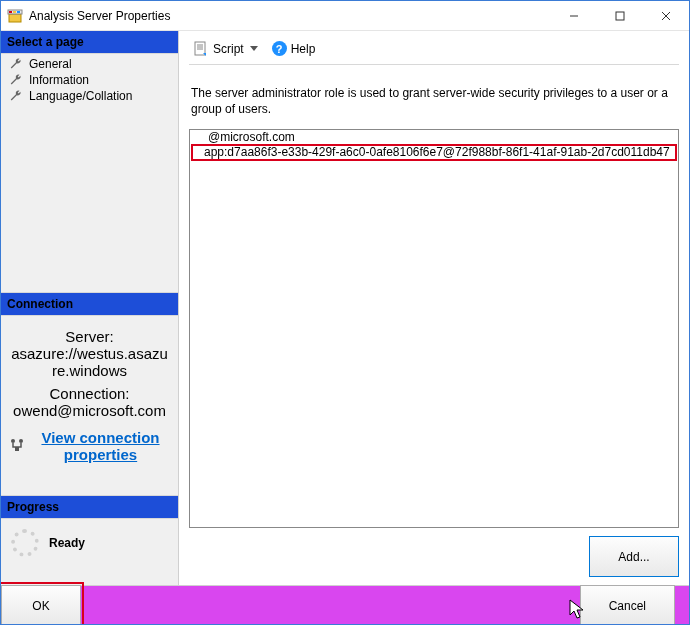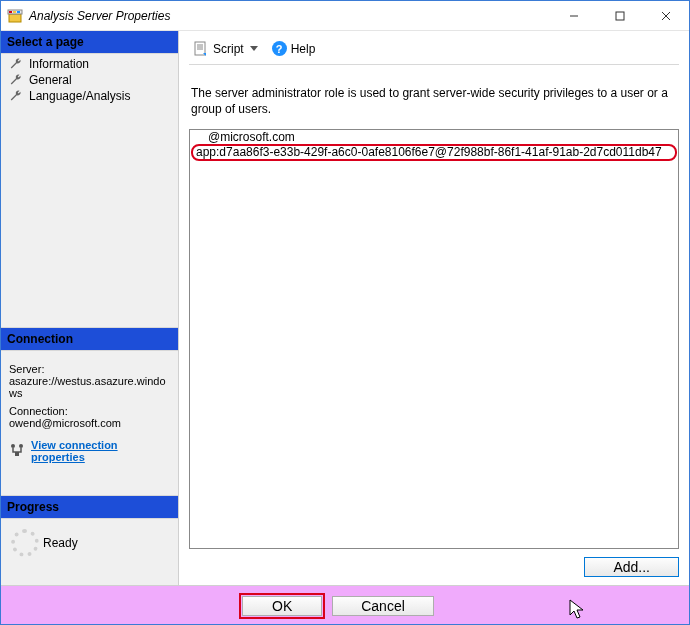--- a/index.html
+++ b/index.html
@@ -15,21 +15,20 @@
     border: 1px solid #3a7bd5;
   }
   
   .titlebar {
     height: 30px;
     display: flex;
     align-items: center;
     padding-left: 6px;
     background: #fff;
     border-bottom: 1px solid #e5e5e5;
-    font-style: italic;
   }
   .titlebar .app-icon {
     width: 16px; height: 16px;
     margin-right: 6px;
     display: inline-flex;
   }
   .titlebar .title { flex: 0 0 auto; }
   .titlebar .spacer { flex: 1; }
   .winbtns { display: flex; height: 100%; }
   .winbtn {
@@ -68,31 +67,32 @@
     background: linear-gradient(#fdfdfd, #e6e6e6);
     border: 1px solid #c0c0c0;
     margin: 0 2px;
     padding: 0 4px 0 6px;
     border-radius: 2px;
   }
   .wrench {
     width: 14px; height: 14px;
     display: inline-flex;
   }
-  .conn-body { padding: 6px 8px; font-size: 11px; }
+  .conn-body { padding: 6px 8px; font-size: 15px; text-align: center; }
   .conn-body .lbl { margin-top: 6px; }
   .conn-body .val { color: #000; word-break: break-all; }
   .conn-props {
     display: flex; align-items: center; gap: 6px;
     margin-top: 10px;
   }
   .conn-props a { color: #0066cc; text-decoration: underline; cursor: pointer; font-weight: bold; }
   .progress-body {
-    display: flex; align-items: center; gap: 4px;
+    display: flex; align-items: center; gap: 10px;
     padding: 10px;
+    font-weight: bold;
   }
   .spinner {
     width: 28px; height: 28px;
     border: 4px dotted #d0d0d0;
     border-radius: 50%;
   }
   .left-stretch { flex: 1; }
 
   
   .rightpane {
@@ -133,45 +133,44 @@
     background: #fff;
     overflow: auto;
     font-size: 12px;
     padding-top: 0;
   }
   .listrow { padding: 0 4px 0 18px; line-height: 15px; white-space: nowrap; }
   .listrow.highlight {
     color: #000;
     outline: 2px solid #d9001b;
     outline-offset: -1px;
-    padding-left: 4px;
+    padding-left: 12px;
     margin: 0 2px;
-    border-radius: 7px;
   }
   .right-buttons {
     display: flex; justify-content: flex-end; gap: 8px;
     margin-top: 8px;
   }
   .btn {
-    min-width: 90px; height: 20px;
+    min-width: 90px; height: 41px;
     border: 1px solid #adadad;
     background: linear-gradient(#fdfdfd,#e9e9e9);
     display: inline-flex; align-items: center; justify-content: center;
-    font-size: 14px;
+    font-size: 12px;
     padding: 0 28px;
   }
   .btn.primary { border: 1px solid #0078d7; }
   .btn.disabled { color: #888; }
 
   
   .footer {
     height: 40px;
-    background: #f0abfc;
+    background: #d946ef;
     border-top: 1px solid #d0d0d0;
-    display: flex; align-items: center; justify-content: center;
+    display: flex; align-items: center; justify-content: space-between;
     gap: 10px; padding-right: 14px;
     position: relative;
   }
   .footer .btn { min-width: 80px; }
   .btn.ok-emph { outline: 2px solid #d9001b; outline-offset: 1px; }
   .cursor {
     position: absolute;
     right: 102px; bottom: 4px;
     width: 18px; height: 22px;
     pointer-events: none;
@@ -216,37 +215,37 @@
 
   <div class="leftpane">
     <div class="section-header first">Select a page</div>
     <div class="page-list">
       <div class="page-item">
         <span class="wrench">
             <svg viewBox="0 0 16 16">
               <path d="M13 3a3 3 0 0 1-4 4L3 13l-1-1 6-6a3 3 0 0 1 4-4l-2 2 1 1 2-2z" fill="#666"></path>
             </svg>
           </span>
-        <span>Information</span>
+        <span>General</span>
       </div>
       <div class="page-item">
         <span class="wrench">
             <svg viewBox="0 0 16 16">
               <path d="M13 3a3 3 0 0 1-4 4L3 13l-1-1 6-6a3 3 0 0 1 4-4l-2 2 1 1 2-2z" fill="#666"></path>
             </svg>
           </span>
-        <span>General</span>
+        <span>Information</span>
       </div>
       <div class="page-item">
         <span class="wrench">
             <svg viewBox="0 0 16 16">
               <path d="M13 3a3 3 0 0 1-4 4L3 13l-1-1 6-6a3 3 0 0 1 4-4l-2 2 1 1 2-2z" fill="#666"></path>
             </svg>
           </span>
-        <span>Language/Analysis</span>
+        <span>Language/Collation</span>
       </div>
     </div>
 
     <div class="left-stretch"></div>
 
     <div class="section-header">Connection</div>
     <div class="conn-body">
       <div class="lbl">Server:</div>
       <div class="val">asazure://westus.asazure.windows</div>
       <div class="lbl">Connection:</div>

